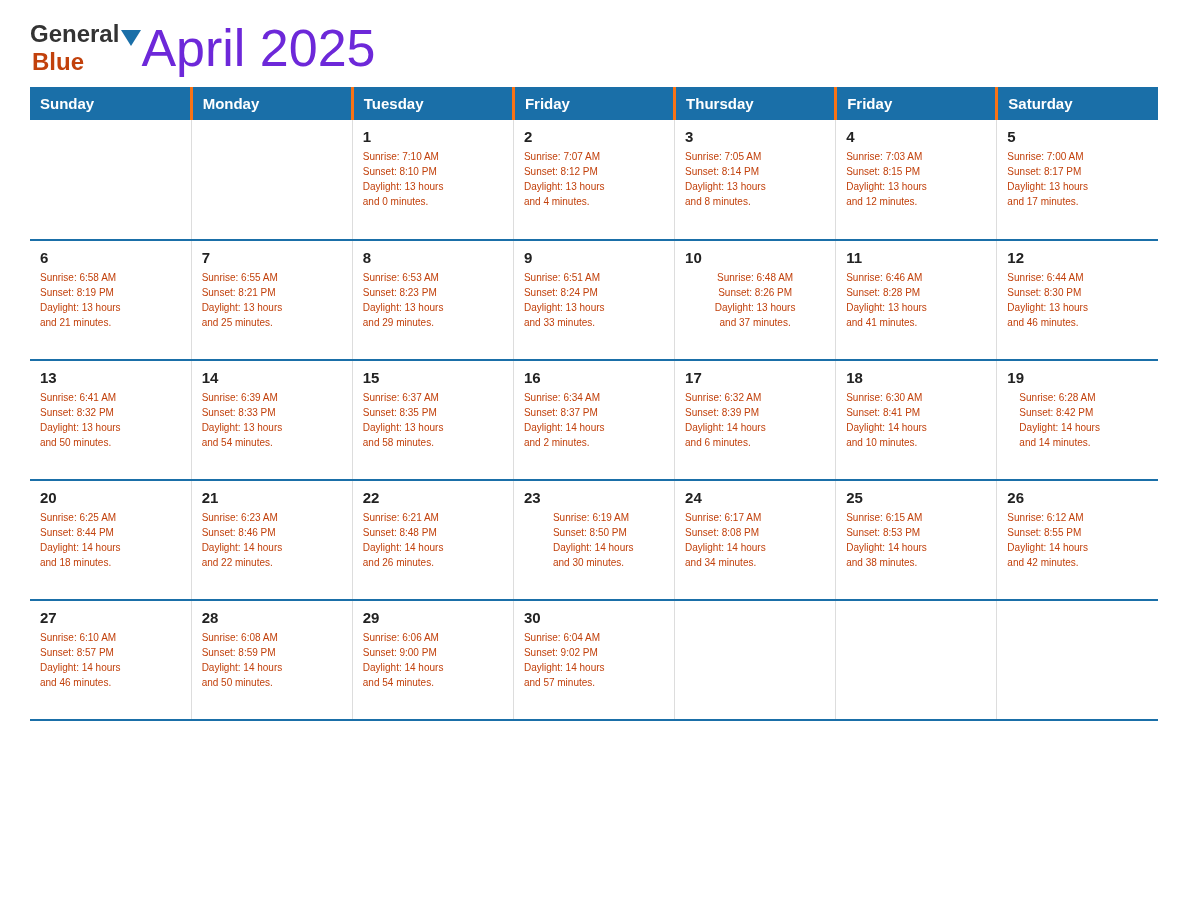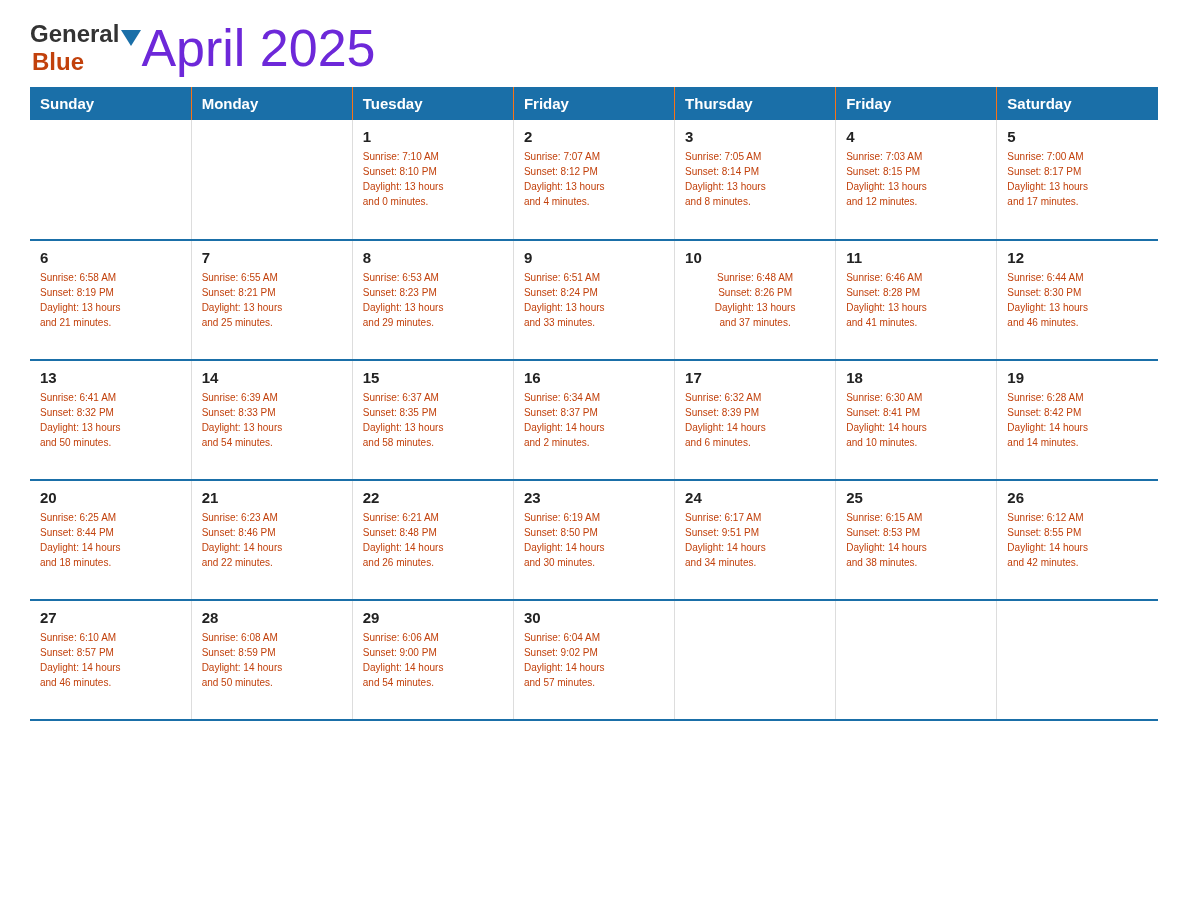--- a/index.html
+++ b/index.html
@@ -45,21 +45,21 @@
     }
     thead tr {
       background-color: #1a6fa8;
     }
     thead th {
       color: #fff;
       font-size: 15px;
       font-weight: bold;
       padding: 8px 10px;
       text-align: left;
-      border-right: 1px solid #f97316;
+      border-right: 3px solid #f97316;
     }
     thead th:last-child {
       border-right: none;
     }
     tbody tr {
       border-bottom: 2px solid #1a6fa8;
     }
     tbody td {
       vertical-align: top;
       padding: 8px 10px;
@@ -247,21 +247,21 @@
         </td>
         <td>
           <div class="day-num">18</div>
           <div class="day-info" style="white-space: pre-line;">Sunrise: 6:30 AM
 Sunset: 8:41 PM
 Daylight: 14 hours
 and 10 minutes.</div>
         </td>
         <td>
           <div class="day-num">19</div>
-          <div class="day-info" style="white-space: pre-line;">Sunrise: 6:28 AM
+          <div class="day-info" style="white-space: pre-line; margin-left: 12px;">Sunrise: 6:28 AM
 Sunset: 8:42 PM
 Daylight: 14 hours
 and 14 minutes.</div>
         </td>
       </tr>
       <tr>
         <td>
           <div class="day-num">20</div>
           <div class="day-info" style="white-space: pre-line;">Sunrise: 6:25 AM
 Sunset: 8:44 PM
@@ -277,29 +277,29 @@
         </td>
         <td>
           <div class="day-num">22</div>
           <div class="day-info" style="white-space: pre-line;">Sunrise: 6:21 AM
 Sunset: 8:48 PM
 Daylight: 14 hours
 and 26 minutes.</div>
         </td>
         <td>
           <div class="day-num">23</div>
-          <div class="day-info" style="white-space: pre-line;">Sunrise: 6:19 AM
+          <div class="day-info" style="white-space: pre-line; margin-left: 29px;">Sunrise: 6:19 AM
 Sunset: 8:50 PM
 Daylight: 14 hours
 and 30 minutes.</div>
         </td>
         <td>
           <div class="day-num">24</div>
           <div class="day-info" style="white-space: pre-line;">Sunrise: 6:17 AM
-Sunset: 9:51 PM
+Sunset: 8:08 PM
 Daylight: 14 hours
 and 34 minutes.</div>
         </td>
         <td>
           <div class="day-num">25</div>
           <div class="day-info" style="white-space: pre-line;">Sunrise: 6:15 AM
 Sunset: 8:53 PM
 Daylight: 14 hours
 and 38 minutes.</div>
         </td>

